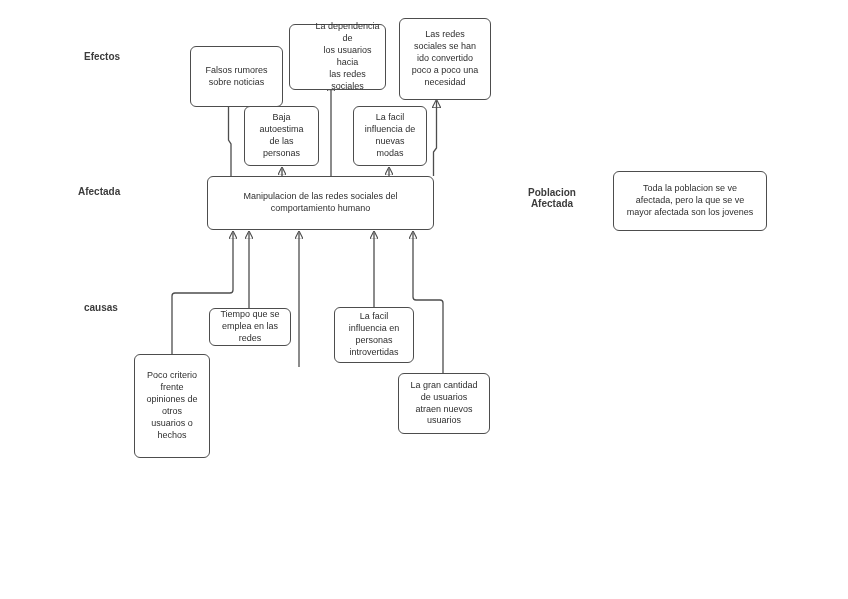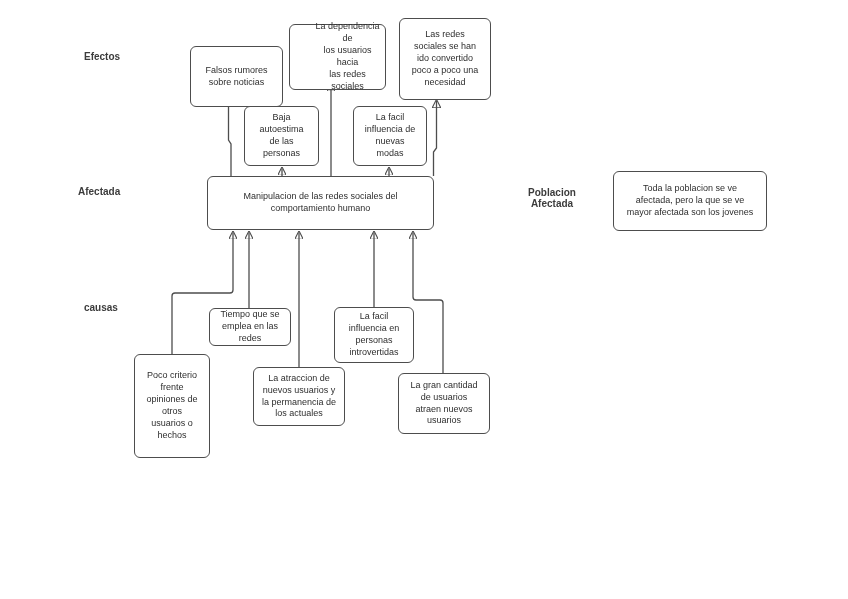--- a/index.html
+++ b/index.html
@@ -115,22 +115,18 @@
   <div class="node" style="left:334px; top:307px; width:80px; height:56px;">La facil
 influencia en
 personas
 introvertidas</div>
   <div class="node" style="left:134px; top:354px; width:76px; height:104px;">Poco criterio
 frente
 opiniones de
 otros
 usuarios o
 hechos</div>
-  <div class="node" style="left:253px; top:367px; width:92px; height:59px;">La atraccion de
-nuevos usuarios y
-la permanencia de
-los actuales</div>
   <div class="node" style="left:398px; top:373px; width:92px; height:61px;">La gran cantidad
 de usuarios
 atraen nuevos
 usuarios</div>
 
 </div>
 
 </body></html>

